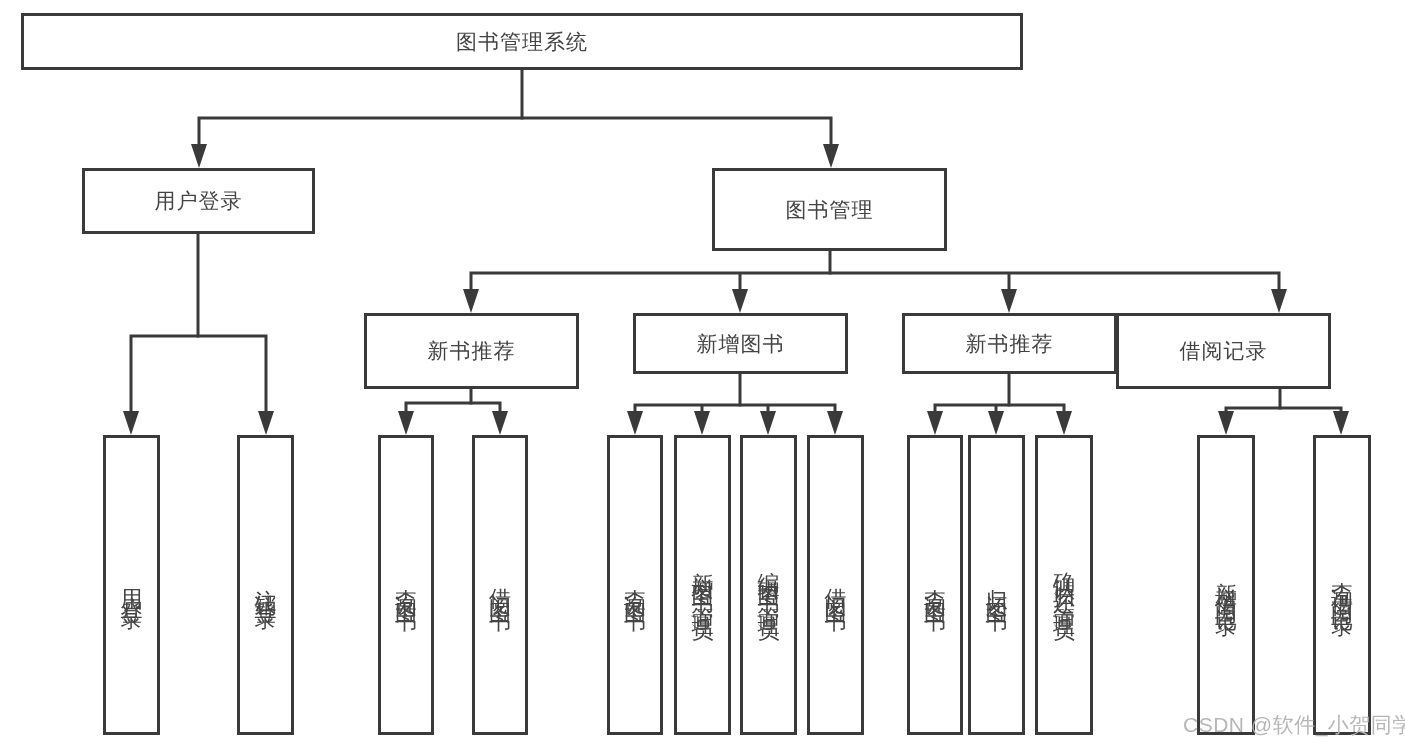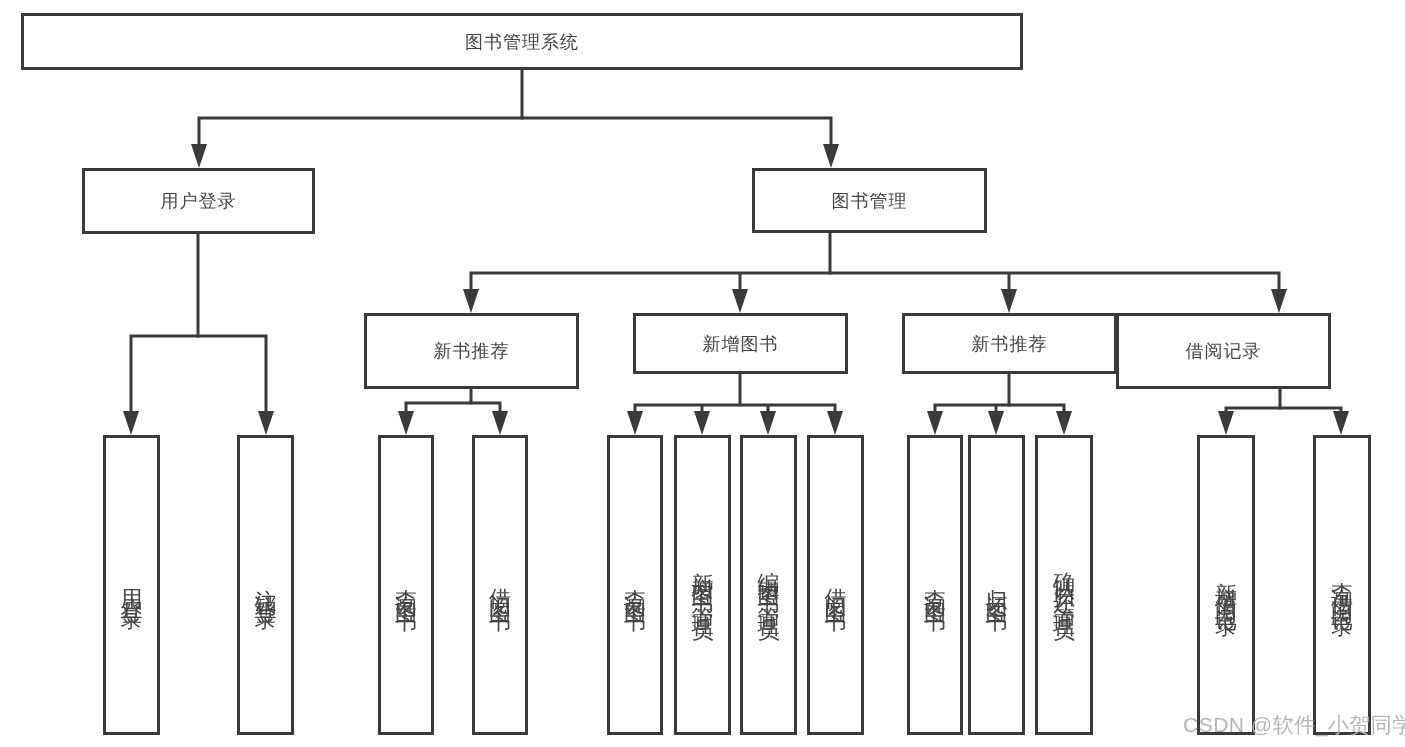--- a/index.html
+++ b/index.html
@@ -24,21 +24,21 @@
     position:absolute;
     box-sizing:border-box;
     border:3px solid var(--line);
     background:#fff;
     display:flex;
     align-items:center;
     justify-content:center;
     color:var(--text);
   }
   .hbox .box-label{
-    font-size:18px;
+    font-size:21px;
     letter-spacing:1px;
     white-space:nowrap;
     text-align:right;
   }
   .leaf .box-label{
     writing-mode:vertical-rl;
     text-orientation:mixed;
     font-size:22px;
     letter-spacing:7px;
     line-height:1;
@@ -110,21 +110,21 @@
     </g>
   </svg>
 
   <div class="box hbox" style="left:21px;top:13px;width:1002px;height:57px">
     <span class="box-label">图书管理系统</span>
   </div>
 
   <div class="box hbox" style="left:82px;top:168px;width:233px;height:66px">
     <span class="box-label">用户登录</span>
   </div>
-  <div class="box hbox" style="left:752px;top:168px;width:235px;height:65px">
+  <div class="box hbox" style="left:712px;top:168px;width:235px;height:83px">
     <span class="box-label">图书管理</span>
   </div>
 
   <div class="box hbox" style="left:364px;top:313px;width:215px;height:76px">
     <span class="box-label">新书推荐</span>
   </div>
   <div class="box hbox" style="left:633px;top:313px;width:215px;height:61px">
     <span class="box-label">新增图书</span>
   </div>
   <div class="box hbox" style="left:902px;top:313px;width:215px;height:61px">

